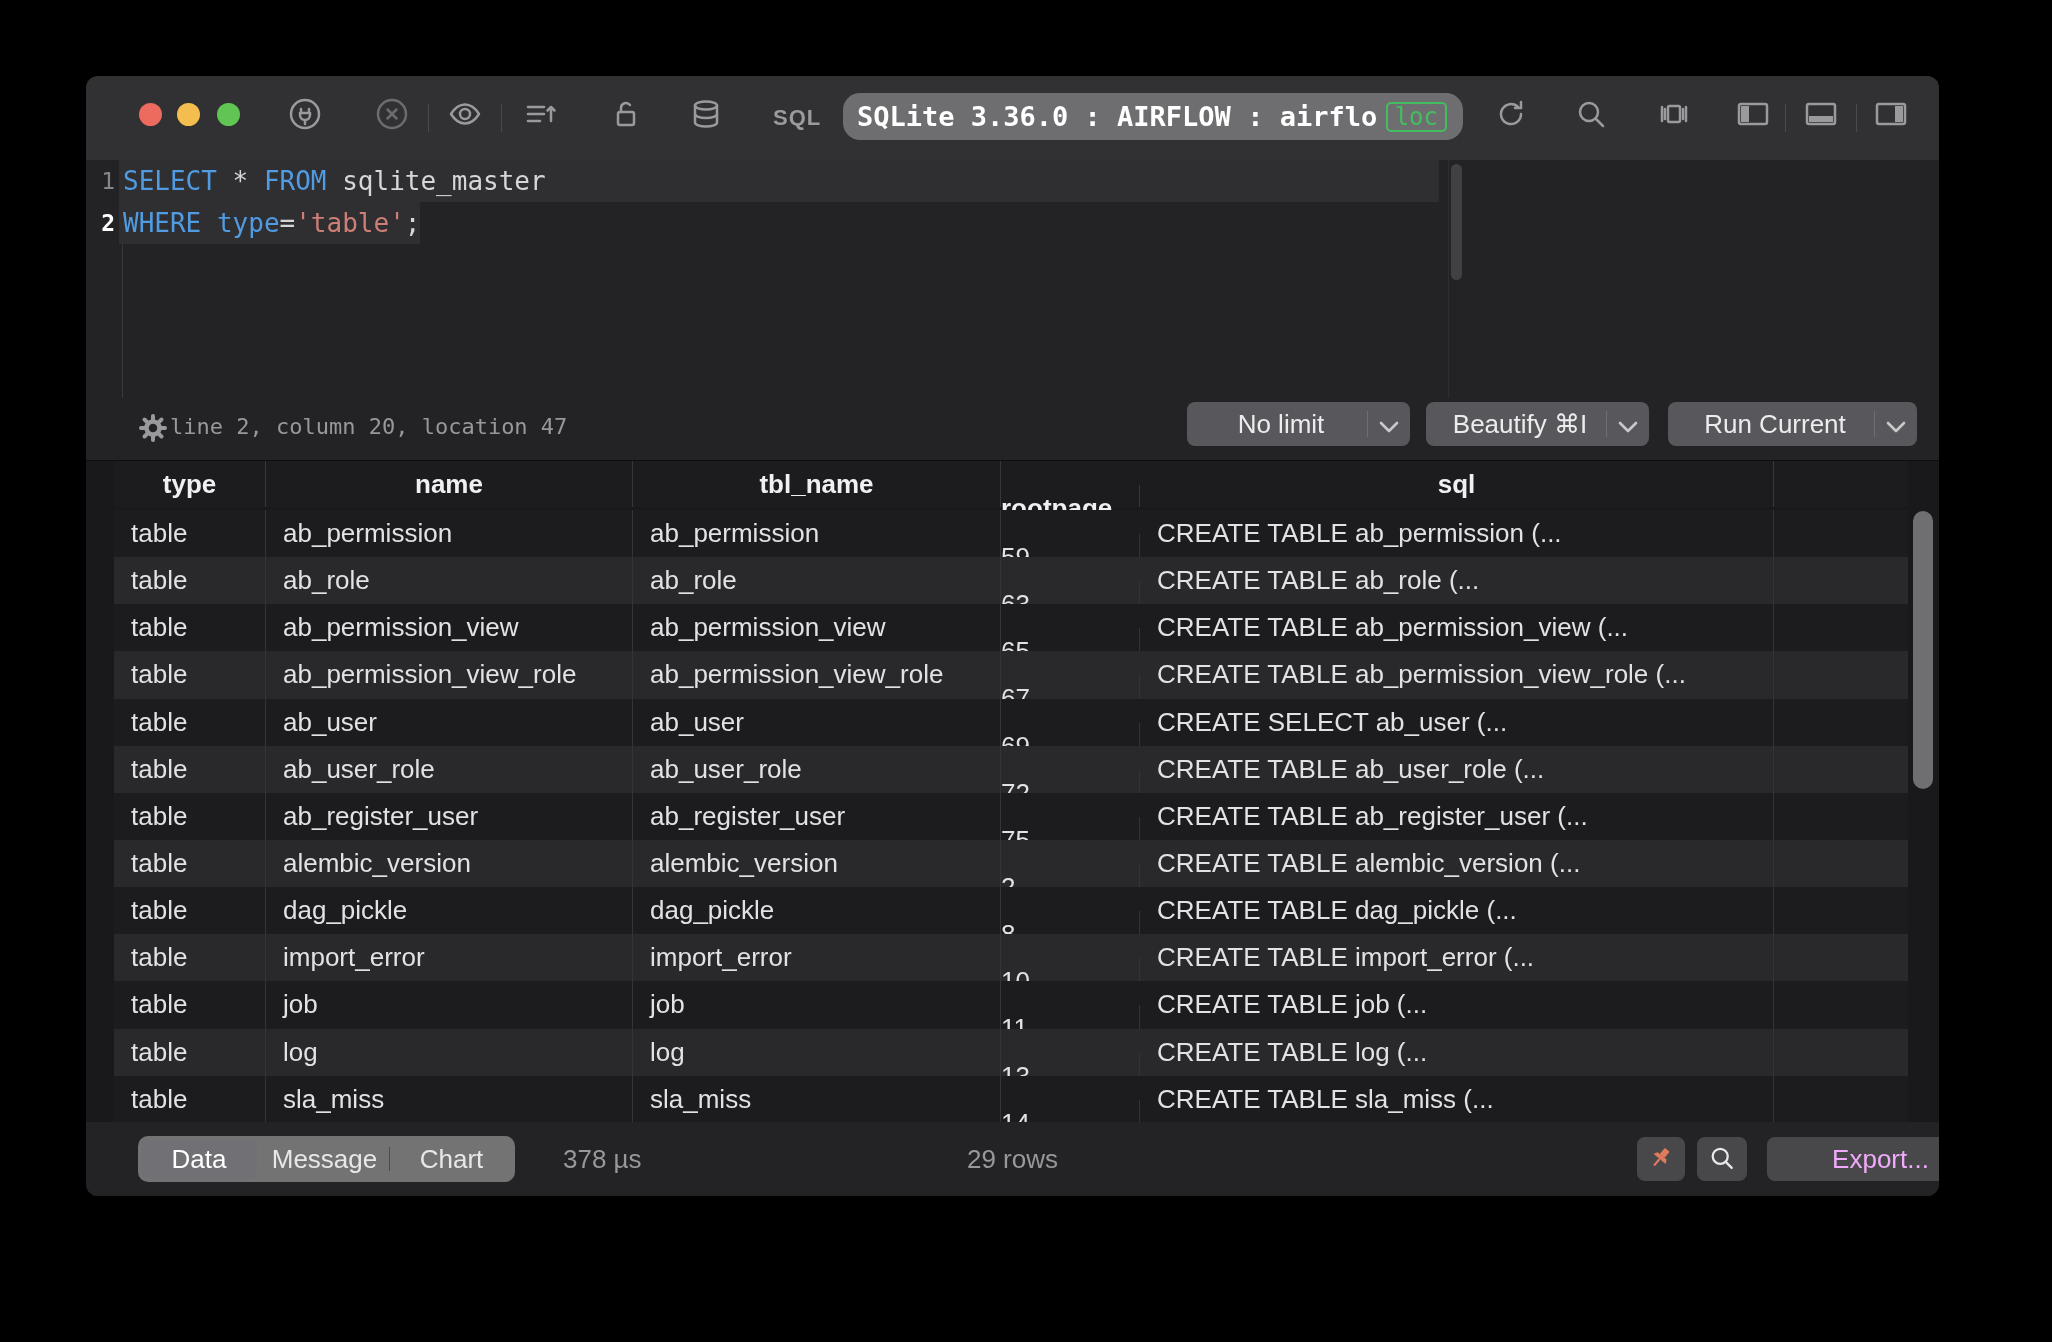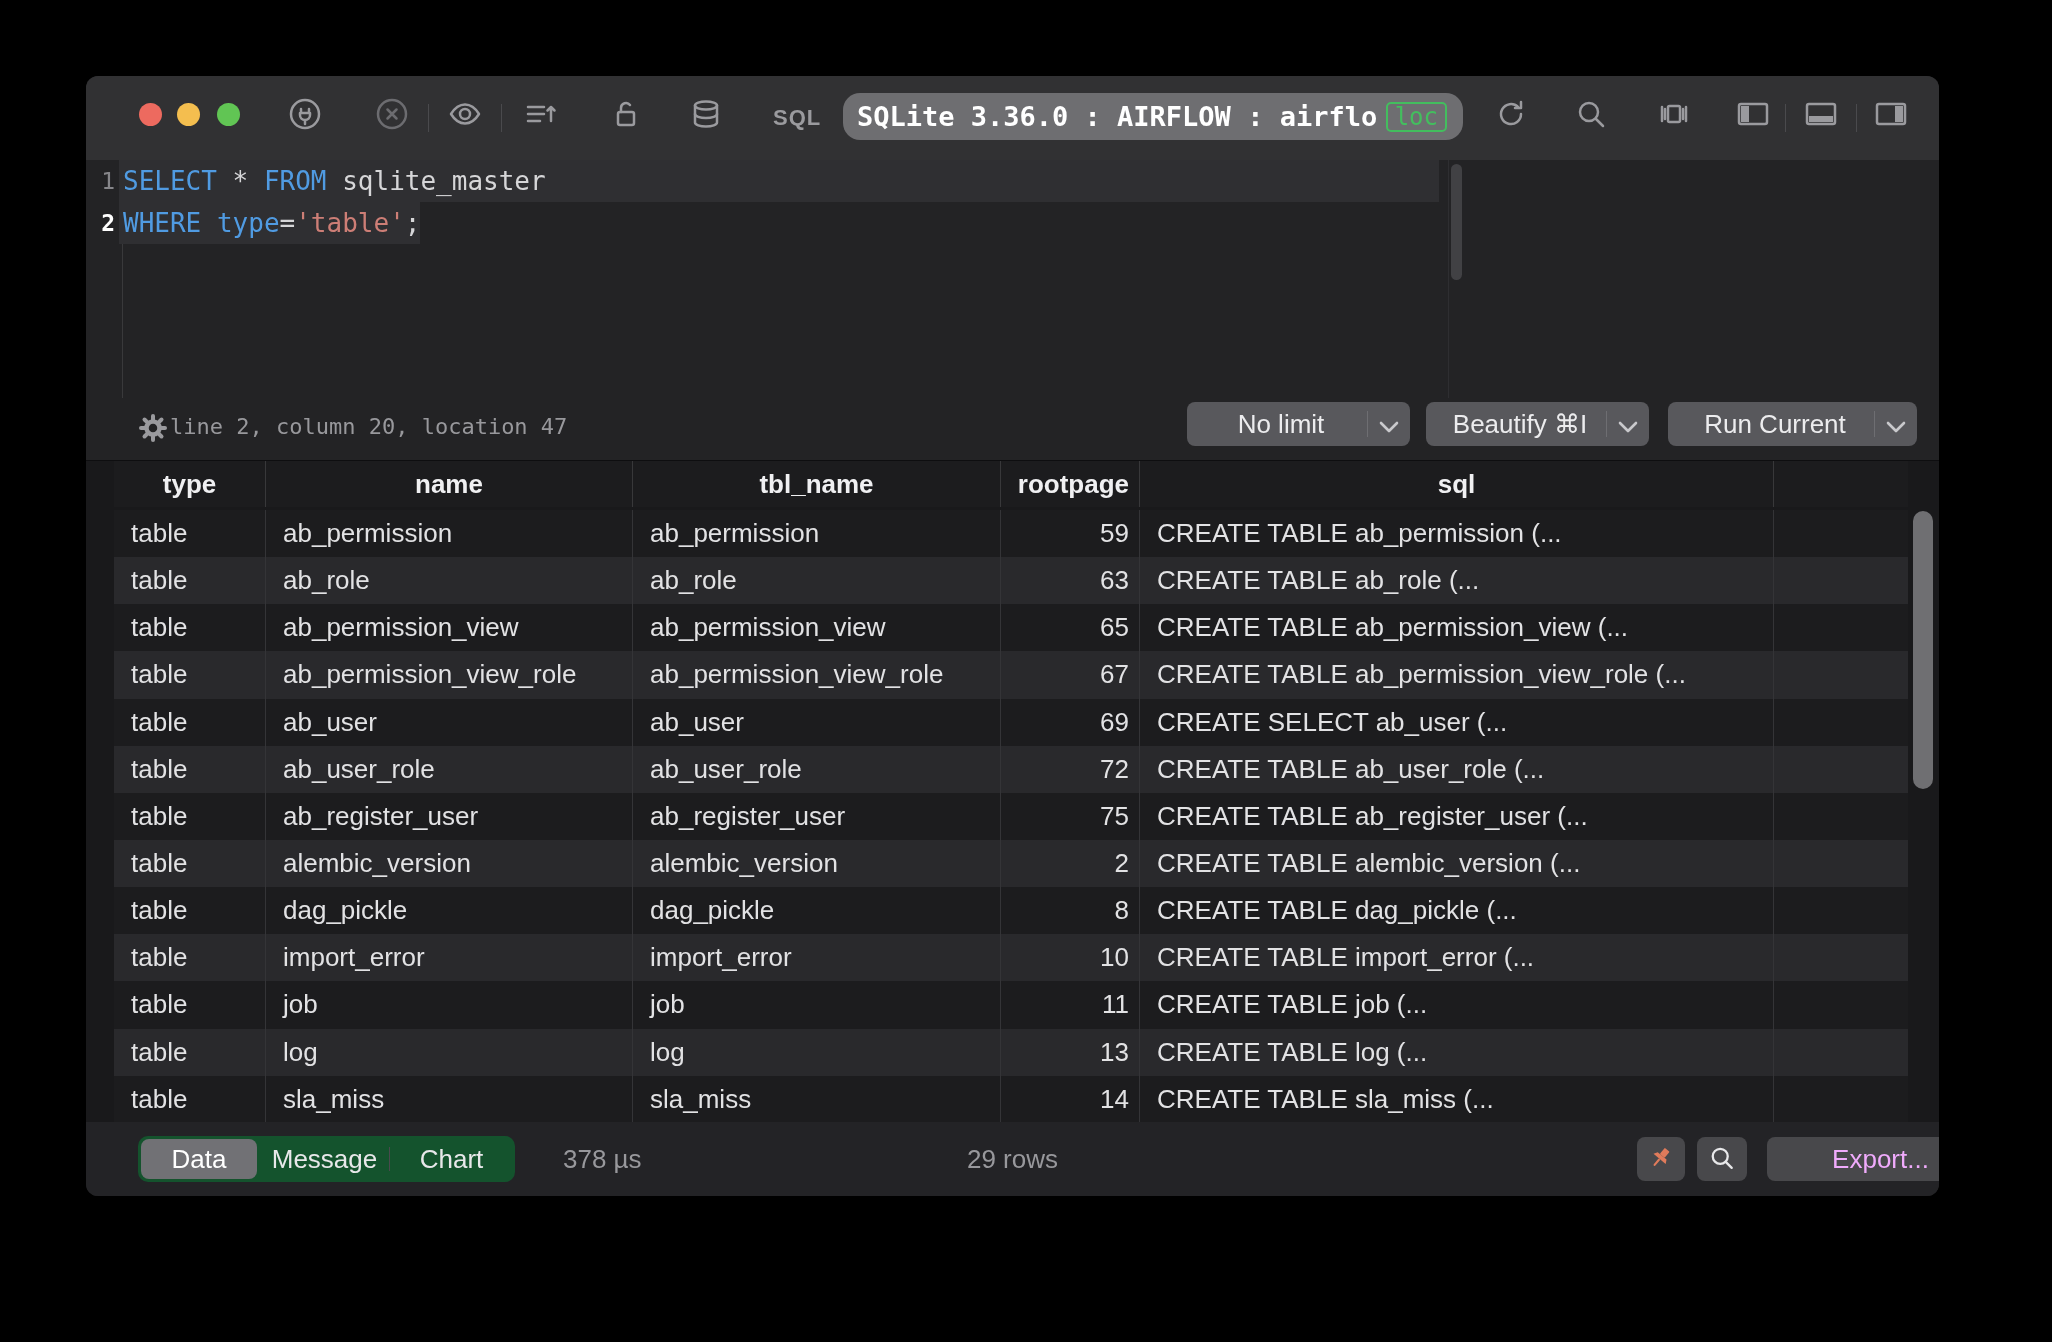--- a/index.html
+++ b/index.html
@@ -51,28 +51,28 @@
   .hcell{box-sizing:border-box;border-right:1px solid #38383a;color:#f0f0f2;font-weight:bold;font-size:26px;line-height:46px;text-align:center;}
   .hcell:last-child{border-right:none;}
   .rbody{position:absolute;left:28px;top:49px;width:1794px;height:613px;overflow:hidden;}
   .rrow{display:flex;height:47.15px;background:#1c1c1e;}
   .rrow.even{background:#29292c;}
   .cell{box-sizing:border-box;border-right:1px solid #343437;color:#e2e2e4;font-size:26px;line-height:47px;padding:0 0 0 17px;white-space:nowrap;overflow:hidden;}
   .cell:last-child{border-right:none;}
   .c0{width:152px;}
   .c1{width:367px;}
   .c2{width:368px;}
-  .c3{width:139px;text-align:right;padding:0 10px 0 0;}
+  .c3{width:139px;text-align:left;padding:0 10px 0 0;margin-top:24px;}
   .c4{width:634px;}
   .c5{flex:1;}
   .tbl-scroll{position:absolute;left:1827px;top:50px;width:20px;height:278px;background:#6f6f72;border-radius:10px;}
 
   
   .bottombar{position:absolute;left:0;top:1046px;width:100%;height:74px;background:#232326;}
-  .seg{position:absolute;left:52px;top:14px;width:377px;height:46px;background:#14532d;border-radius:10px;display:flex;align-items:center;padding:0;box-sizing:border-box;}
+  .seg{position:absolute;left:52px;top:14px;width:377px;height:46px;background:#737373;border-radius:10px;display:flex;align-items:center;padding:0;box-sizing:border-box;}
   .seg .tab{height:40px;line-height:40px;margin:3px 0;text-align:center;color:#e8e8ea;font-size:26px;}
   .seg .tab.active{background:#717175;border-radius:8px;color:#fff;margin:3px;}
   .seg .segdiv{width:1px;height:24px;background:#4a4a4d;}
   .duration{position:absolute;left:477px;top:0;height:74px;line-height:74px;color:#98989c;font-size:26px;}
   .rowcount{position:absolute;left:0;width:100%;text-align:center;top:0;height:74px;line-height:74px;color:#98989c;font-size:26px;}
   .bb-btn{position:absolute;top:15px;height:44px;background:#48484b;border-radius:8px;display:flex;align-items:center;justify-content:center;}
   .bb-btn svg{display:block;}
   .export{color:#f0abfc;font-size:26px;padding:0 38px;}
 
   .icon-stroke{stroke:#9a9a9e;fill:none;stroke-width:2.5;stroke-linecap:round;stroke-linejoin:round;}

